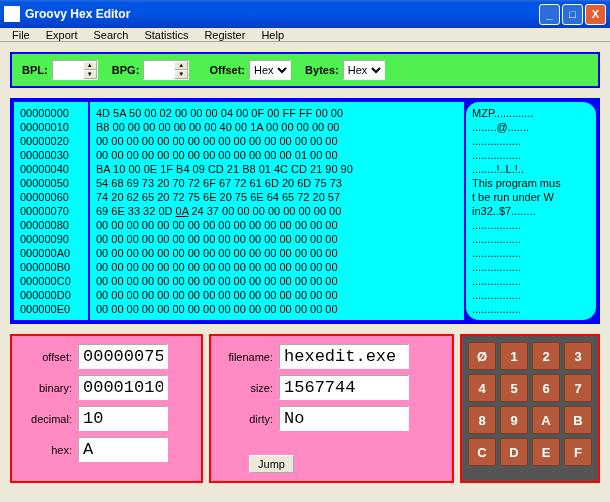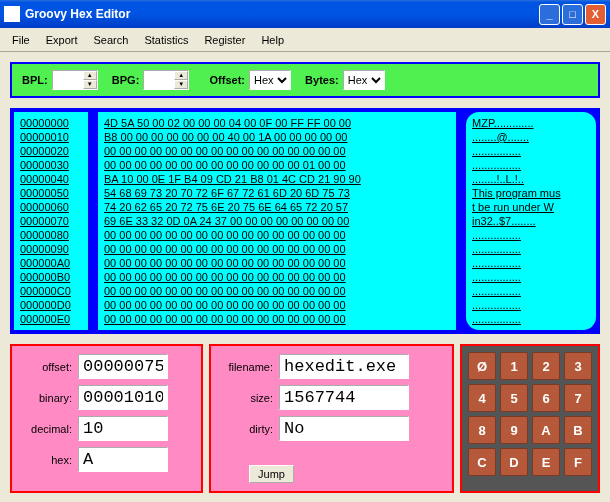--- a/index.html
+++ b/index.html
@@ -4,30 +4,30 @@
 <style>
 * { box-sizing: border-box; margin: 0; padding: 0; font-family: Tahoma, sans-serif; font-size: 11px; }
 body { background: #ECE9D8; width: 610px; height: 502px; overflow: hidden; }
 .titlebar { height: 28px; background: linear-gradient(to bottom, #2B6EDB 0%, #0054E3 8%, #0054E3 50%, #003CC7 100%); display: flex; align-items: center; padding: 0 4px; color: white; }
 .titlebar .icon { width: 16px; height: 16px; background: #fff; margin-right: 5px; }
 .titlebar .title { flex: 1; font-weight: bold; font-size: 12px; }
 .winbtn { width: 21px; height: 21px; margin-left: 2px; border: 1px solid #fff; border-radius: 3px; display: flex; align-items: center; justify-content: center; font-weight: bold; color: white; }
 .winbtn.min { background: #2B6EDB; }
 .winbtn.max { background: #2B6EDB; }
 .winbtn.close { background: #E35F33; }
-.menubar { height: 24px; background: #ECE9D8; display: flex; align-items: center; padding: 0 4px; border-bottom: 1px solid #ACA899; }
+.menubar { height: 14px; background: #ECE9D8; display: flex; align-items: center; padding: 0 4px; border-bottom: 1px solid #ACA899; }
 .menuitem { padding: 2px 8px; cursor: default; }
 .toolbar { margin: 10px; padding: 6px 10px; background: #4FF04F; border: 2px solid #0000FF; display: flex; align-items: center; gap: 4px; }
 .toolbar label { font-size: 11px; font-weight: bold; }
 .spin { display: inline-flex; border: 1px inset #fff; background: white; }
 .spin input { border: none; width: 30px; padding: 1px 15px; font-weight: bold; }
 .spinbtns { display: flex; flex-direction: column; }
 .spinbtns div { width: 14px; height: 9px; background: #ECE9D8; border: 1px outset #fff; font-size: 6px; text-align: center; line-height: 6px; }
 select { border: 1px inset #fff; background: white; font-size: 11px; height: 20px; }
-.hexpanel { margin: 0 10px 10px 10px; border: 2px solid #0000FF; background: #0000FF; display: flex; gap: 10px; padding: 2px; font-family: 'Courier New', monospace; font-size: 11px; text-decoration: underline; }
+.hexpanel { margin: 0 10px 10px 10px; border: 2px solid #0000FF; background: #0000FF; display: flex; gap: 2px; padding: 2px; font-family: 'Courier New', monospace; font-size: 11px; }
 .hexcol { background: #00FFFF; padding: 4px 6px; white-space: pre; line-height: 14px; overflow: hidden; }
 .hexcol.offsets { width: 74px; }
 .hexcol.bytes { flex: 1; }
 .hexcol.ascii { width: 130px; border-radius: 13px; }
 .underline { text-decoration: underline; }
 .bottom { margin: 0 10px 10px 10px; display: flex; gap: 6px; }
 .panel { border: 2px solid #FF0000; background: #FF8AC4; padding: 8px; }
 .panel.info { flex: 1; }
 .panel.file { flex: 1.3; }
 .panel.keypad { background: #555; padding: 6px; display: grid; grid-template-columns: repeat(4, 28px); grid-template-rows: repeat(4, 28px); gap: 4px; }

